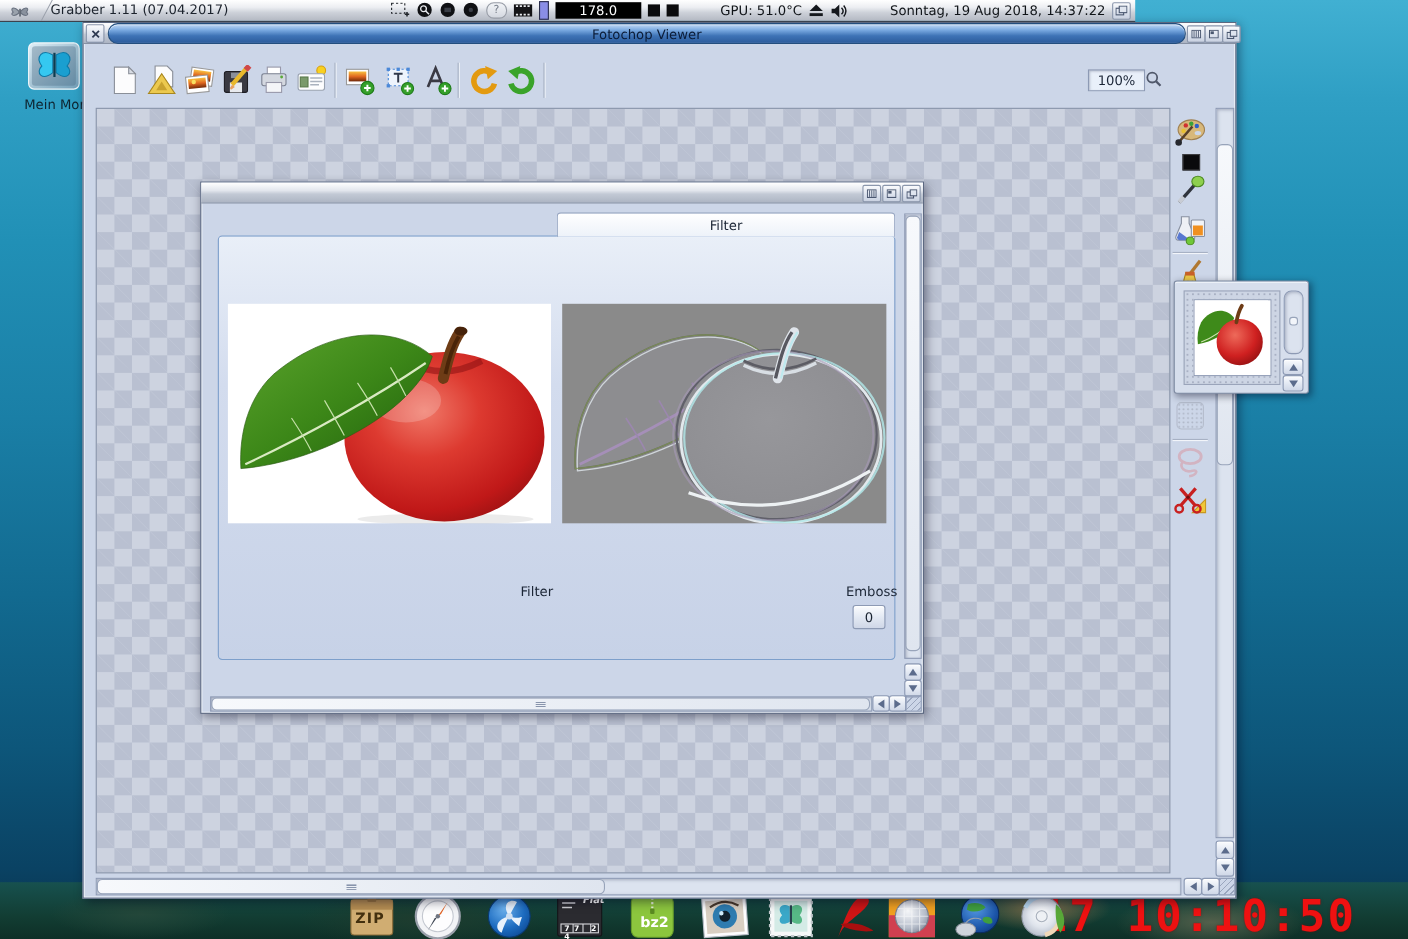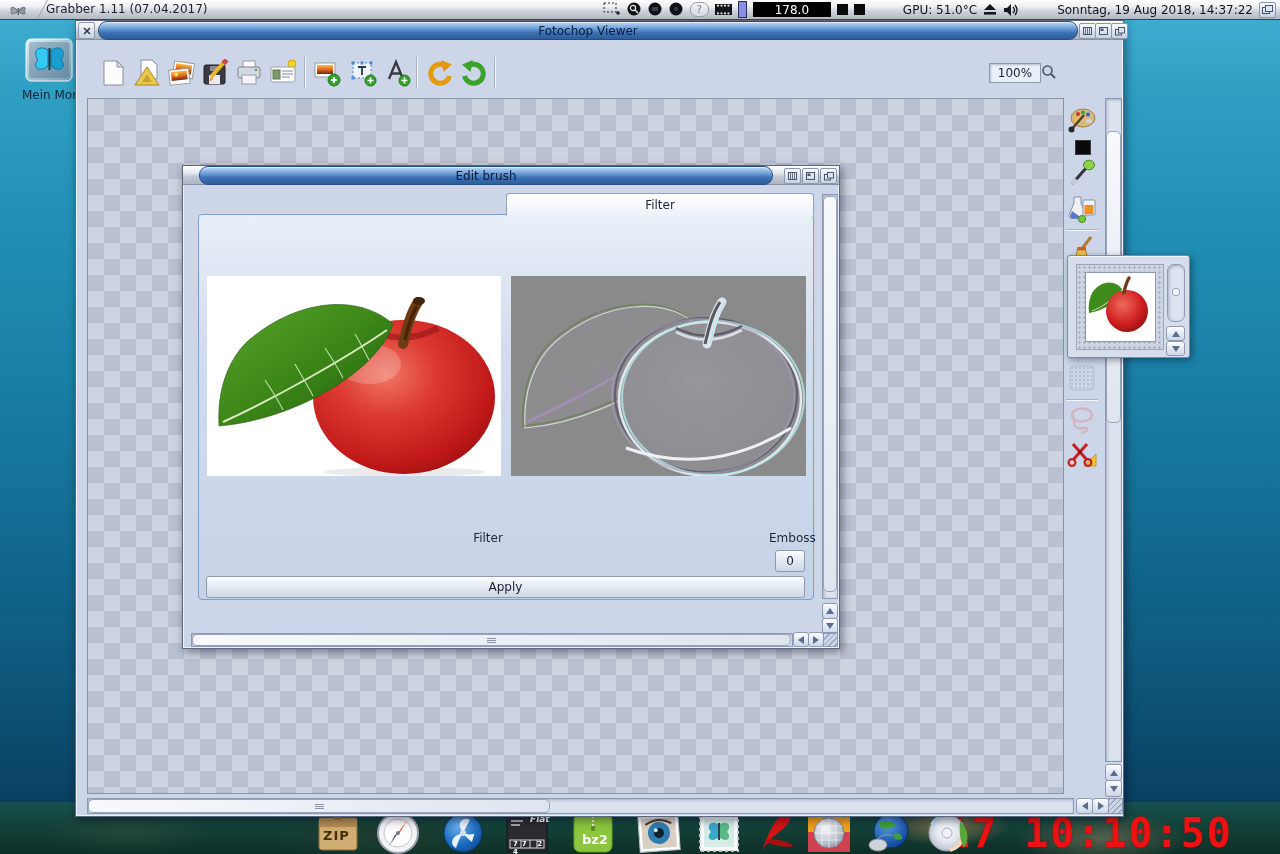--- a/index.html
+++ b/index.html
@@ -17,21 +17,21 @@
       radial-gradient(150px 34px at 30% 65%,#1e3c2e 0%,rgba(30,60,46,0) 75%),
       radial-gradient(110px 30px at 10% 55%,#24473a 0%,rgba(36,71,58,0) 75%),
       linear-gradient(180deg,#17514f 0%,#123d33 60%,#0e2f27 100%);}
   
   .clock{left:946px;top:810px;font-family:"DejaVu Sans Mono",monospace;font-weight:bold;
     font-size:40px;letter-spacing:2px;color:#ee1111;text-shadow:0 0 2px rgba(120,0,0,.6);z-index:1;}
   
   .dock-item{top:812px;width:46px;height:42px;z-index:2;cursor:pointer;}
   .dock-label{position:absolute;color:#fff;font-weight:bold;pointer-events:none;}
   
-  .menubar{left:0;top:0;width:1280px;height:19px;z-index:6;
+  .menubar{left:0;top:0;width:1032px;height:19px;z-index:6;
     background:linear-gradient(180deg,#ffffff 0%,#eceef2 35%,#cdd1d9 60%,#b3b8c2 100%);
     border-bottom:1px solid #3c424d;display:flex;align-items:center;text-align:right;}
   .mb-title{position:absolute;left:46px;top:2px;color:#1b222c;}
   .mb-divider{position:absolute;left:32px;top:0;width:10px;height:19px;
     border-right:1px solid #9aa0ab;transform:skewX(-28deg);}
   .mb-right{position:absolute;right:4px;top:0;height:19px;display:flex;align-items:center;gap:6px;}
   .pill{height:13px;padding:0 6px;border:1px solid #979ca6;border-radius:7px;color:#777e8a;
     background:linear-gradient(180deg,#f2f4f7,#d4d8e0);display:flex;align-items:center;font-size:10px;}
   .lcd{width:78px;height:15px;background:#000;color:#fff;display:flex;align-items:center;
     justify-content:center;font-size:12px;}
@@ -530,23 +530,20 @@
         <div class="ar-lf"></div>
       </div>
     <div class="sbtn rb" style="left:1016px;top:777px;width:15px;height:14px">
         <div class="ar-rt"></div>
       </div>
     <div class="abs sizer" style="left:1032px;top:777px;width:13px;height:14px"></div>
   </div>
 
   <div class="abs win dialog">
     <div class="tbar">
-      <div class="loz" style="left:16px;width:572px">
-        <span>Edit brush</span>
-      </div>
       <div class="gadget" style="left:601px">
         <svg width="9" height="8">
             <rect x="0.5" y="0.5" width="8" height="7" fill="none" stroke="#4a5770"></rect>
             <path d="M2.5,1 v6 M4.5,1 v6 M6.5,1 v6" stroke="#4a5770" stroke-width=".8"></path>
           </svg>
       </div>
       <div class="gadget" style="left:619px">
         <svg width="9" height="8">
             <rect x="0.5" y="0.5" width="8" height="7" fill="none" stroke="#4a5770"></rect>
             <rect x="1.5" y="1.5" width="3" height="2.5" fill="#4a5770"></rect>
@@ -624,23 +621,20 @@
         <path d="M196,68 C200,52 203,38 211,26" stroke="#bee9ee" stroke-width="2" fill="none" transform="translate(3,0)"></path>
       </svg>
     </div>
 
     <div class="dlabel" style="left:205px;width:200px">Filter</div>
     <div class="dlabel" style="left:586px;width:40px">Emboss</div>
 
     <div class="ctrl rb" style="left:592px;top:384px;width:28px">
       <span>0</span>
     </div>
-    <div class="ctrl rb" style="left:23px;top:410px;width:597px">
-      <span>Apply</span>
-    </div>
 
     <div class="abs inset" style="left:639px;top:28px;width:14px;height:403px"></div>
     <div class="thumbh" style="left:640px;top:30px;width:12px;height:394px"></div>
     <div class="sbtn rb" style="left:639px;top:437px;width:14px;height:14px">
         <div class="ar-up"></div>
       </div>
     <div class="sbtn rb" style="left:639px;top:452px;width:14px;height:14px">
         <div class="ar-dn"></div>
       </div>
 

